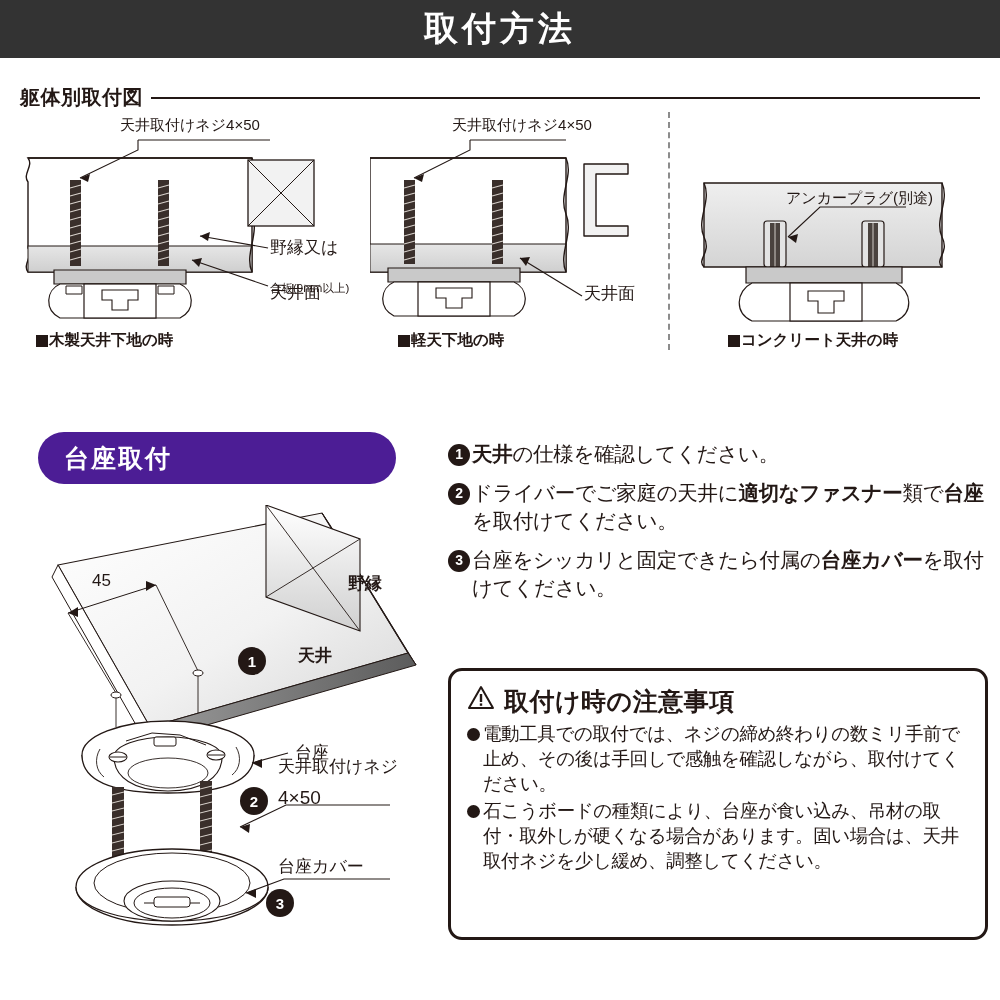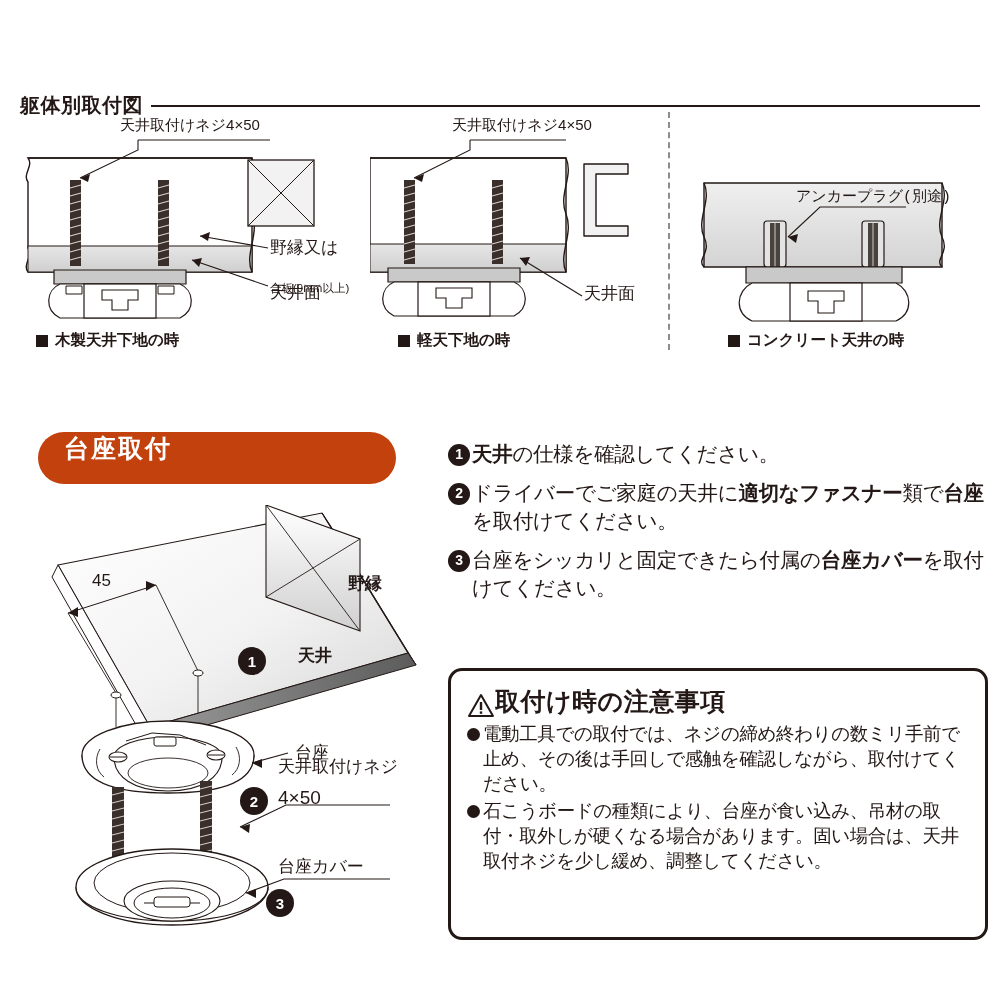--- a/index.html
+++ b/index.html
@@ -61,21 +61,21 @@
   .panel {
     position: absolute;
   }
   .panel-caption {
     position: absolute;
     font-size: 15.5px;
     font-weight: bold;
     white-space: nowrap;
     display: flex;
     align-items: center;
-    gap: 7px;
+    gap: 1px;
   }
   .sq-bullet {
     width: 12px; height: 12px;
     background: #231815;
     display: inline-block;
   }
 
   .divider-dashed {
     position: absolute;
     border-left: 2px dashed #8c8c8c;
@@ -95,23 +95,24 @@
     white-space: nowrap;
     line-height: 1.2;
   }
   .dlabel.big { font-size: 17px; }
   .dlabel.small { font-size: 11.5px; }
   .dlabel.bold { font-weight: bold; }
 
   
   .pill {
     position: absolute;
-    background: #c2410c;
+    background: #4c1d95;
     border-radius: 28px;
     display: flex;
+    align-items: center;
     padding-left: 26px;
     box-sizing: border-box;
   }
   .pill-text {
     color: #ffffff;
     font-size: 25px;
     font-weight: bold;
     letter-spacing: 2px;
   }
 
@@ -154,21 +155,22 @@
     top: 668px;
     width: 540px;
     height: 272px;
     border: 3px solid #231815;
     border-radius: 14px;
     box-sizing: border-box;
     padding: 14px 16px 10px 16px;
   }
   .warn-head {
     display: flex;
-    align-items: flex-end;
+    align-items: flex-start;
+    gap: 9px;
     font-size: 25px;
     font-weight: bold;
     letter-spacing: 0.5px;
     margin-bottom: 4px;
   }
   .warn-tri { flex: 0 0 auto; }
   .warn-item {
     display: flex;
     align-items: flex-start;
     font-size: 18.5px;
@@ -191,22 +193,25 @@
     font-size: 15px;
     font-weight: bold;
     fill: #fff;
   }
 </style>
 </head>
 <body>
 
 <div class="page">
 
-
-  <div class="section-head" style="left:20px; top:84px; width:960px;margin-top:8px;">
+  <div class="header-bar">
+    <div class="header-title">取付方法</div>
+  </div>
+
+  <div class="section-head" style="left:20px; top:84px; width:960px;">
     <span class="sh-label">躯体別取付図</span>
     <span class="sh-rule" style="flex:1 1 auto;"></span>
   </div>
 
   <div class="panel" style="left:20px; top:118px; width:330px; height:215px;">
     <svg width="330" height="215" viewBox="0 0 330 215">
       <defs>
         <linearGradient id="bandg1" x1="0" y1="0" x2="0" y2="1">
           <stop offset="0%" stop-color="#e6e6e6"></stop>
           <stop offset="100%" stop-color="#cfcfcf"></stop>
@@ -387,21 +392,21 @@
       </g>
 
       <path d="M56,102 L56,118 L212,118 L212,102 Z" fill="#c9c9c9" stroke="#231815" stroke-width="1.2"></path>
       <path d="M62,118 C46,126 44,148 62,156 L206,156 C224,148 222,126 206,118 Z" fill="#ffffff" stroke="#231815" stroke-width="1.2"></path>
       <rect x="100" y="118" width="72" height="38" fill="#ffffff" stroke="#231815" stroke-width="1.2"></rect>
       <path d="M118,126 L154,126 L154,136 L144,136 L144,148 L128,148 L128,136 L118,136 Z" fill="#ffffff" stroke="#231815" stroke-width="1.1"></path>
 
       <polyline points="216,42 130,42 98,72" fill="none" stroke="#231815" stroke-width="1.1"></polyline>
       <polygon points="98,72 108,69 106,78" fill="#231815"></polygon>
     </svg>
-    <div class="dlabel" style="left:106px; top:24px;font-family:Liberation Mono, monospace;">アンカープラグ(別途)</div>
+    <div class="dlabel" style="left:96px; top:24px;">アンカープラグ(別途)</div>
   </div>
   <div class="panel-caption" style="left:728px; top:330px;">
     <span class="sq-bullet"></span>
     <span>コンクリート天井の時</span>
   </div>
 
   <div class="pill" style="left:38px; top:432px; width:358px; height:52px;">
     <span class="pill-text">台座取付</span>
   </div>
 

